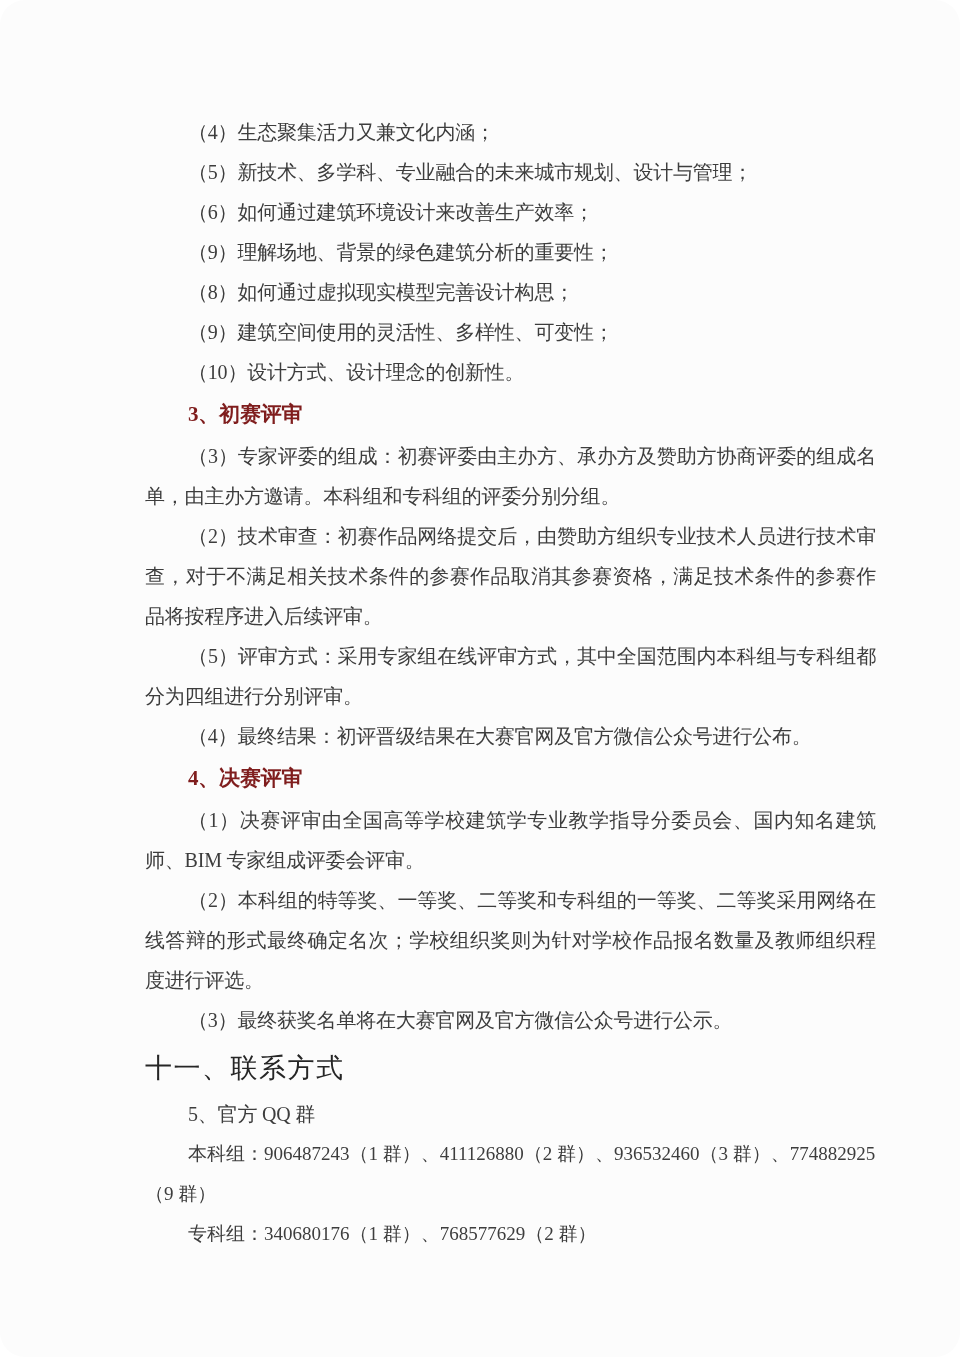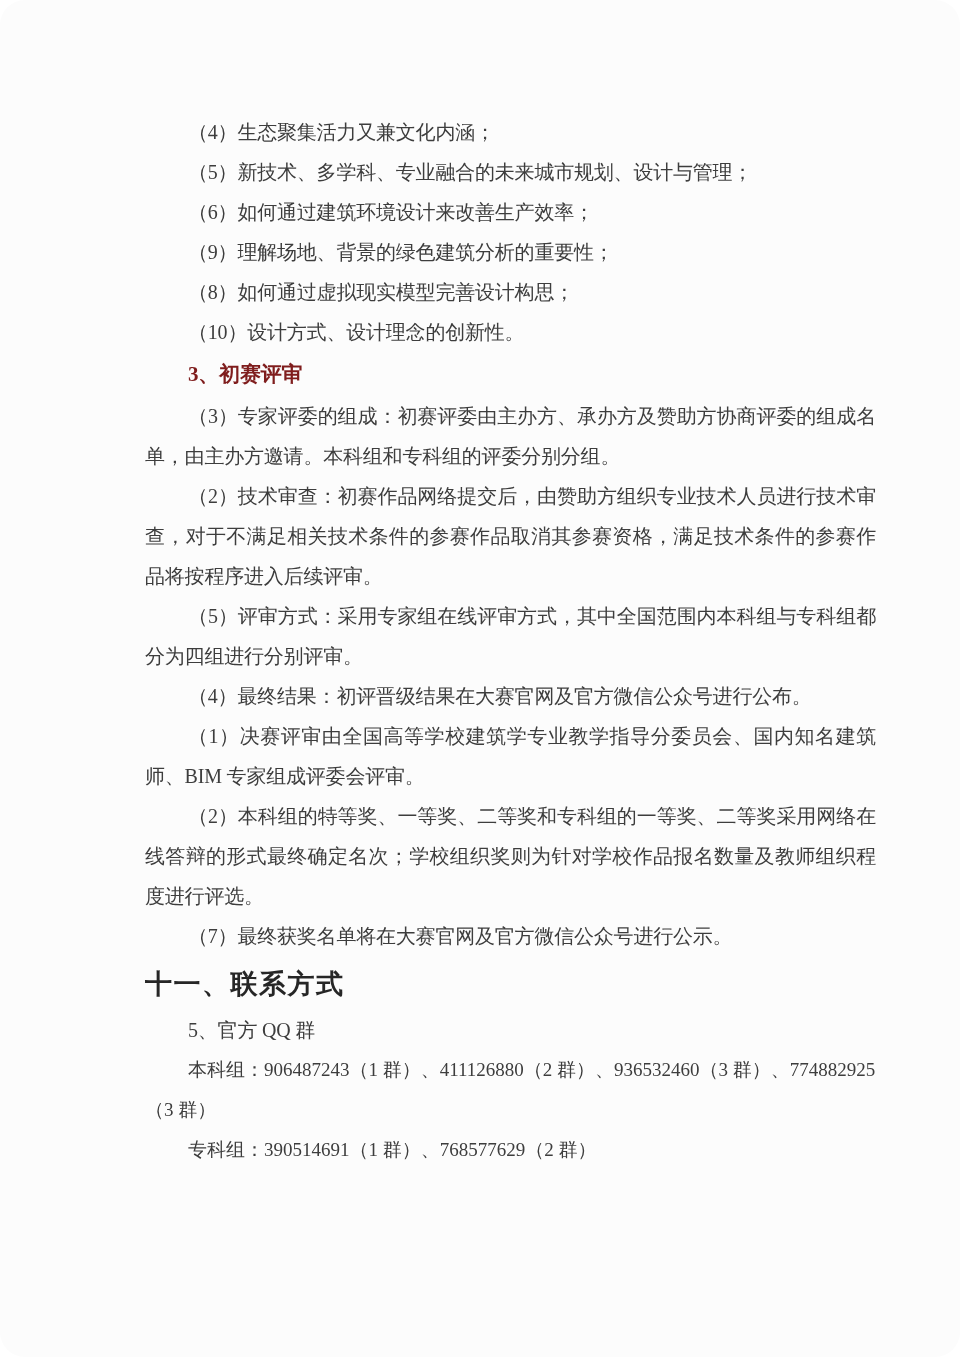--- a/index.html
+++ b/index.html
@@ -30,21 +30,21 @@
     text-indent: 43px;
   }
   .sec-heading {
     font-weight: bold;
     font-size: 21px !important;
     color: #7f1d1d;
     line-height: 44px !important;
     text-indent: 43px;
   }
   .chapter-heading {
-    font-weight: bold;
+    font-weight: normal;
     font-size: 27px !important;
     color: #262626;
     line-height: 52px !important;
     letter-spacing: 1.5px !important;
     text-indent: 0;
     margin-top: 2px !important;
   }
   .qq-line {
     white-space: nowrap;
     font-size: 19px !important;
@@ -55,35 +55,37 @@
 </head>
 <body>
 
 <div class="page">
 
   <p class="indent">（4）生态聚集活力又兼文化内涵；</p>
   <p class="indent">（5）新技术、多学科、专业融合的未来城市规划、设计与管理；</p>
   <p class="indent">（6）如何通过建筑环境设计来改善生产效率；</p>
   <p class="indent">（9）理解场地、背景的绿色建筑分析的重要性；</p>
   <p class="indent">（8）如何通过虚拟现实模型完善设计构思；</p>
+  <p class="indent">（9）建筑空间使用的灵活性、多样性、可变性；</p>
   <p class="indent">（10）设计方式、设计理念的创新性。</p>
 
   <p class="sec-heading">3、初赛评审</p>
 
   <p class="indent">（3）专家评委的组成：初赛评委由主办方、承办方及赞助方协商评委的组成名单，由主办方邀请。本科组和专科组的评委分别分组。</p>
   <p class="indent">（2）技术审查：初赛作品网络提交后，由赞助方组织专业技术人员进行技术审查，对于不满足相关技术条件的参赛作品取消其参赛资格，满足技术条件的参赛作品将按程序进入后续评审。</p>
   <p class="indent">（5）评审方式：采用专家组在线评审方式，其中全国范围内本科组与专科组都分为四组进行分别评审。</p>
   <p class="indent">（4）最终结果：初评晋级结果在大赛官网及官方微信公众号进行公布。</p>
 
+  <p class="sec-heading">4、决赛评审</p>
 
   <p class="indent">（1）决赛评审由全国高等学校建筑学专业教学指导分委员会、国内知名建筑师、BIM 专家组成评委会评审。</p>
   <p class="indent">（2）本科组的特等奖、一等奖、二等奖和专科组的一等奖、二等奖采用网络在线答辩的形式最终确定名次；学校组织奖则为针对学校作品报名数量及教师组织程度进行评选。</p>
-  <p class="indent">（7）最终获奖名单将在大赛官网及官方微信公众号进行公示。</p>
+  <p class="indent">（3）最终获奖名单将在大赛官网及官方微信公众号进行公示。</p>
 
   <p class="chapter-heading">十一、联系方式</p>
 
   <p class="indent">5、官方 QQ 群</p>
 
   <p class="indent qq-line">本科组：906487243（1 群）、411126880（2 群）、936532460（3 群）、774882925</p>
-  <p class="qq-line">（3 群）</p>
-  <p class="indent qq-line">专科组：390514691（1 群）、768577629（2 群）</p>
+  <p class="qq-line">（9 群）</p>
+  <p class="indent qq-line">专科组：340680176（1 群）、768577629（2 群）</p>
 
 </div>
 
 </body></html>

